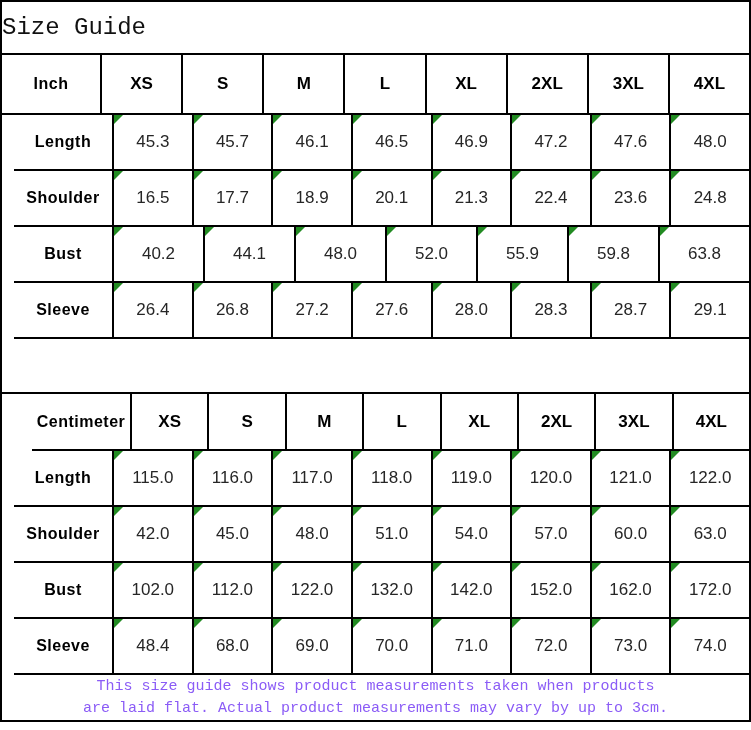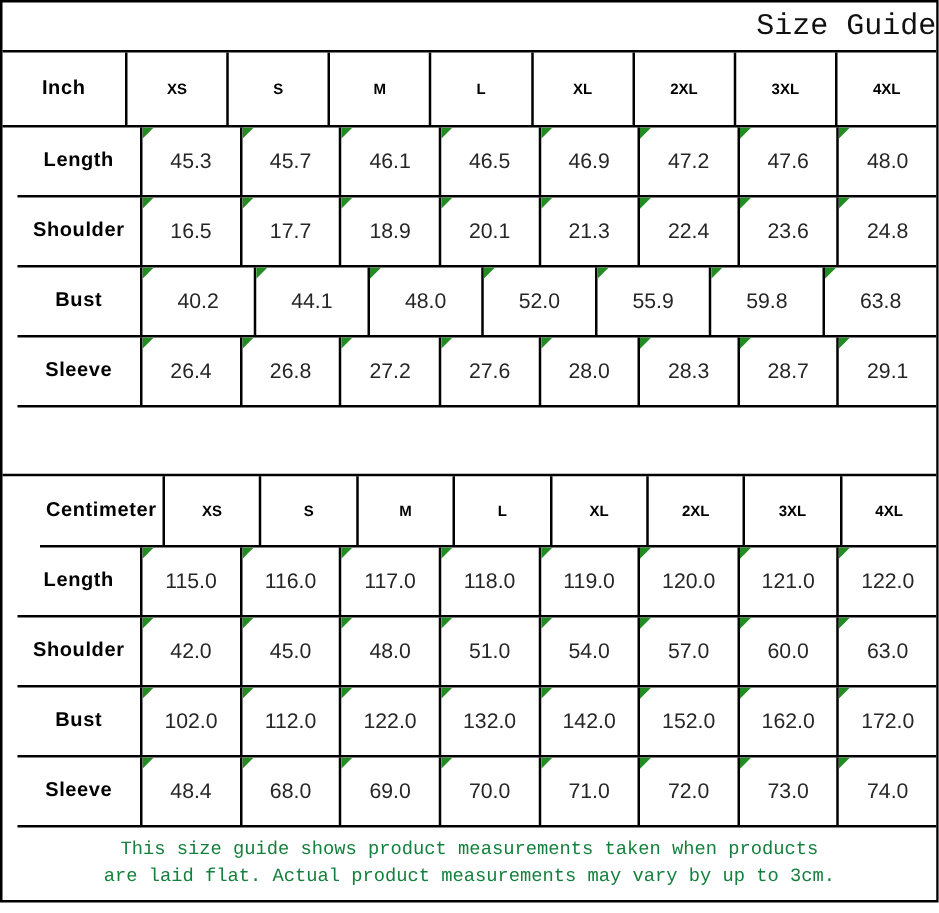--- a/index.html
+++ b/index.html
@@ -25,43 +25,43 @@
   .cell {
     box-sizing: border-box;
     border-right: 2px solid #000;
     display: flex; align-items: center; justify-content: center;
     position: relative;
     overflow: hidden;
   }
   .cell:last-child { border-right: none; }
   .label-col { width: 100px; flex: none; font-weight: bold; font-size: 16px; letter-spacing: 0.5px; }
   .size-col { flex: 1; }
-  .title-row { height: 40px; align-items: center; justify-content: flex-end; }
+  .title-row { height: 53px; align-items: center; justify-content: flex-start; }
   .title-text {
     font-family: "Liberation Mono", "DejaVu Sans Mono", monospace;
     font-size: 24px; color: #111;
   }
   .header-row { height: 60px; }
-  .header-row .size-col { font-weight: bold; font-size: 12px; }
+  .header-row .size-col { font-weight: bold; font-size: 17px; }
   .h2 { height: 57px; margin-left: 30px; }
   .data-row { height: 56px; margin-left: 12px; }
   .data-row .size-col { font-size: 17px; color: #262626; }
   .gap-row { height: 55px; }
   .tri {
     position: absolute; top: 0; left: 0;
     width: 0; height: 0;
     border-top: 9px solid #228B22;
     border-right: 9px solid transparent;
   }
   .footer-row {
     flex: 1;
     display: flex; flex-direction: column;
     align-items: center; justify-content: center;
     font-family: "Liberation Mono", "DejaVu Sans Mono", monospace;
-    font-size: 15px; line-height: 22px; color: #15803d;
+    font-size: 15px; line-height: 22px; color: #8b5cf6;
     white-space: nowrap;
   }
 </style>
 </head>
 <body>
 
 <div class="sheet">
 
   <div class="row title-row">
     <span class="title-text">Size Guide</span>

